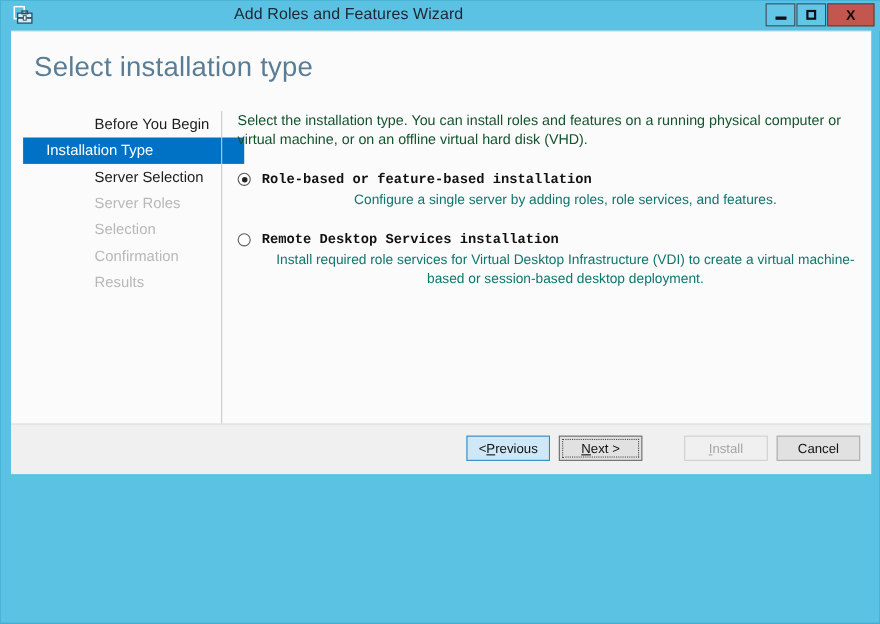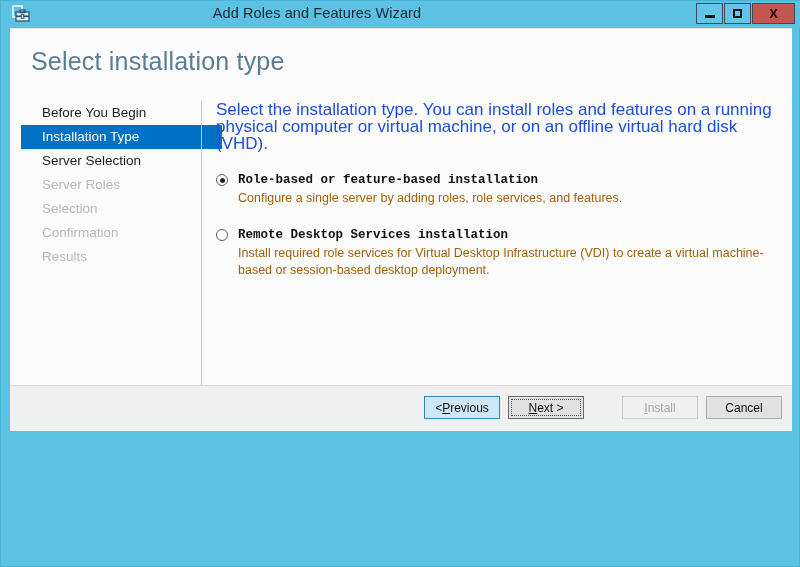--- a/index.html
+++ b/index.html
@@ -152,20 +152,21 @@
   .nav-item {
     position: relative;
     height: 24px;
     line-height: 24px;
     padding-left: 32px;
     font-size: 13.5px;
     color: #1d1d1d;
     white-space: nowrap;
     font-family: "Liberation Sans", sans-serif;
     cursor: default;
+    margin-left: 44px;
   }
   .nav-item.disabled { color: #b8b8b8; }
   .nav-item.selected {
     background: #0072c6;
     color: #ffffff;
     margin-left: 11px;
     padding-left: 21px;
     width: 180px;
   }
   .divider-v {
@@ -176,22 +177,22 @@
     height: 424px;
     background: #c9c9c9;
   }
   .content {
     position: absolute;
     left: 206px;
     top: 0;
     width: 565px;
   }
   .intro {
-    font-size: 17px;
-    color: #1d4ed8;
+    font-size: 13px;
+    color: #14532d;
     line-height: 17px;
     width: 556px;
     font-family: "Liberation Sans", sans-serif;
   }
   .opt-group { margin-top: 20px; }
   .option { position: relative; padding-left: 22px; }
   .option + .option { margin-top: 20px; }
   .radio {
     position: absolute;
     left: 0;
@@ -213,25 +214,26 @@
   }
   .opt-title {
     font-size: 12.5px;
     font-weight: bold;
     color: #111;
     line-height: 16px;
     font-family: Liberation Mono, monospace;
   }
   .opt-desc {
     font-size: 12.5px;
-    color: #a16207;
+    color: #0f766e;
     line-height: 17px;
     margin-top: 2px;
     width: 552px;
     font-family: "Liberation Sans", sans-serif;
+    text-align: center;
   }
 
   
   .footer {
     position: absolute;
     left: 0;
     bottom: 0;
     width: 782px;
     height: 45px;
     background: #f0f0f0;

